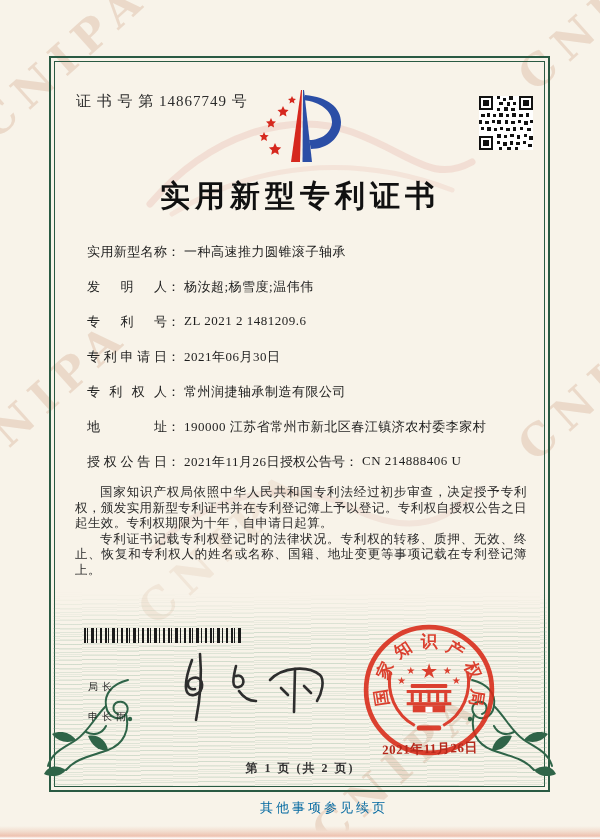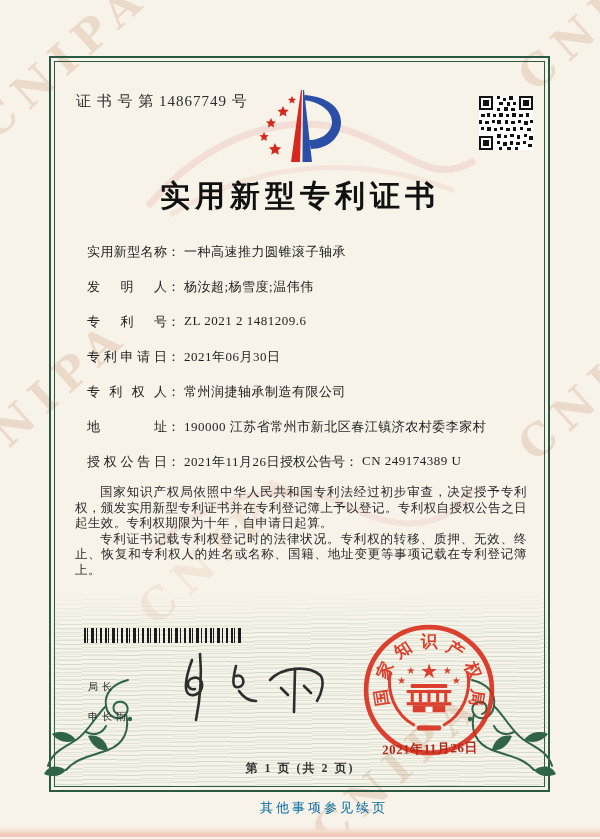--- a/index.html
+++ b/index.html
@@ -203,21 +203,21 @@
       <span class="fcolon">：</span>
     <span class="fvalue">190000 江苏省常州市新北区春江镇济农村委李家村</span>
   </div>
   <div class="frow">
     <span class="flabel">授权公告日</span>
       <span class="fcolon">：</span>
     <span class="fvalue">2021年11月26日</span>
     <span class="fpair2">
       <span>授权公告号</span>
         <span class="fcolon">：</span>
-      <span class="fvalue">CN 249174389 U</span>
+      <span class="fvalue">CN 214888406 U</span>
     </span>
   </div>
 </div>
 
 <div class="paras">
   <p>国家知识产权局依照中华人民共和国专利法经过初步审查，决定授予专利权，颁发实用新型专利证书并在专利登记簿上予以登记。专利权自授权公告之日起生效。专利权期限为十年，自申请日起算。</p>
   <p>专利证书记载专利权登记时的法律状况。专利权的转移、质押、无效、终止、恢复和专利权人的姓名或名称、国籍、地址变更等事项记载在专利登记簿上。</p>
 </div>
 
 <div class="barcode"></div>

